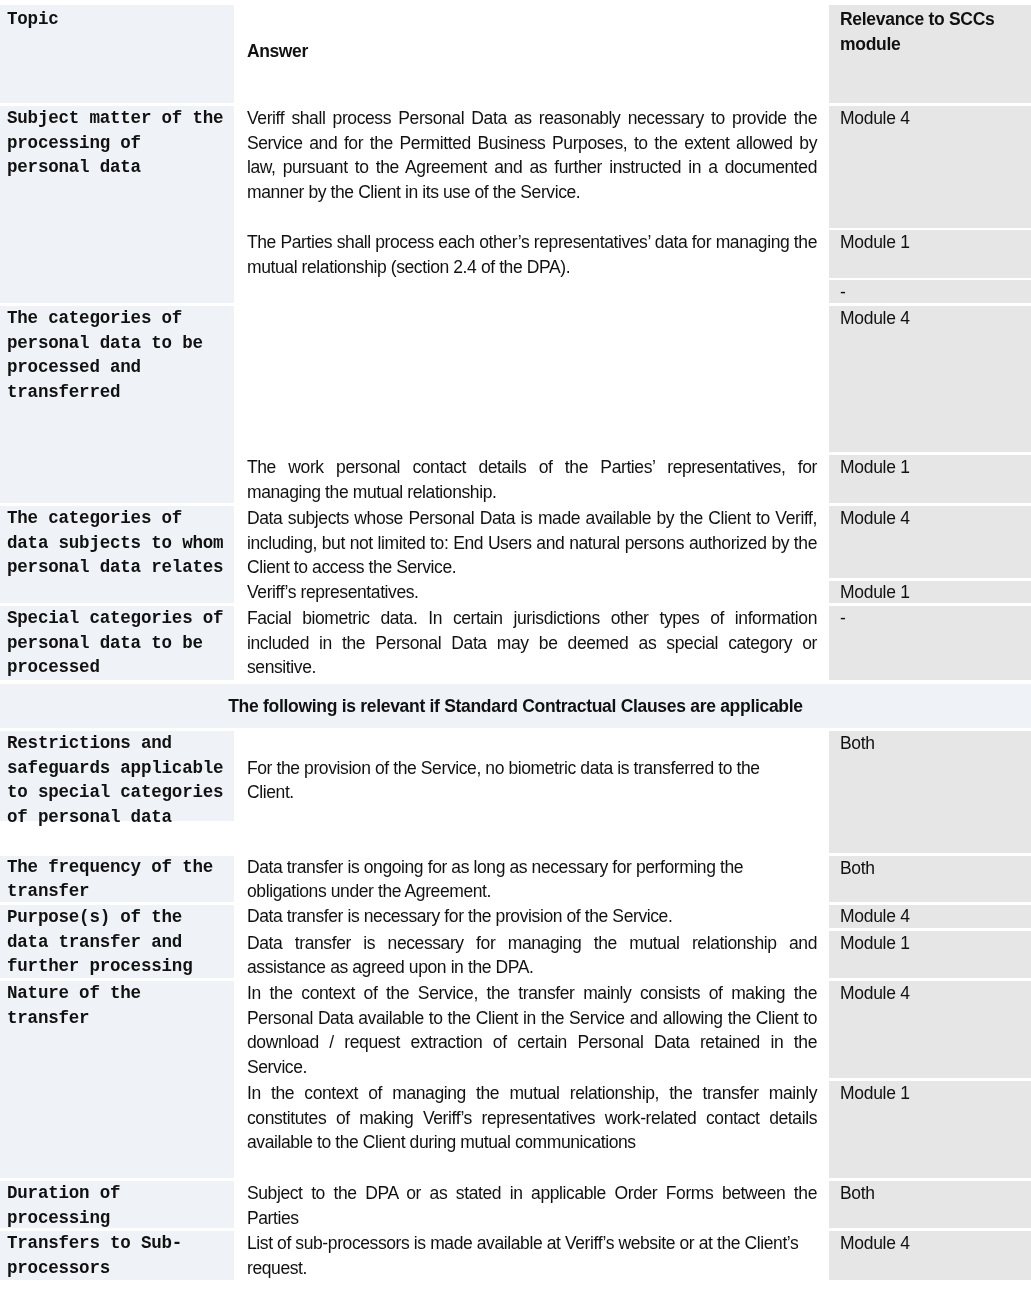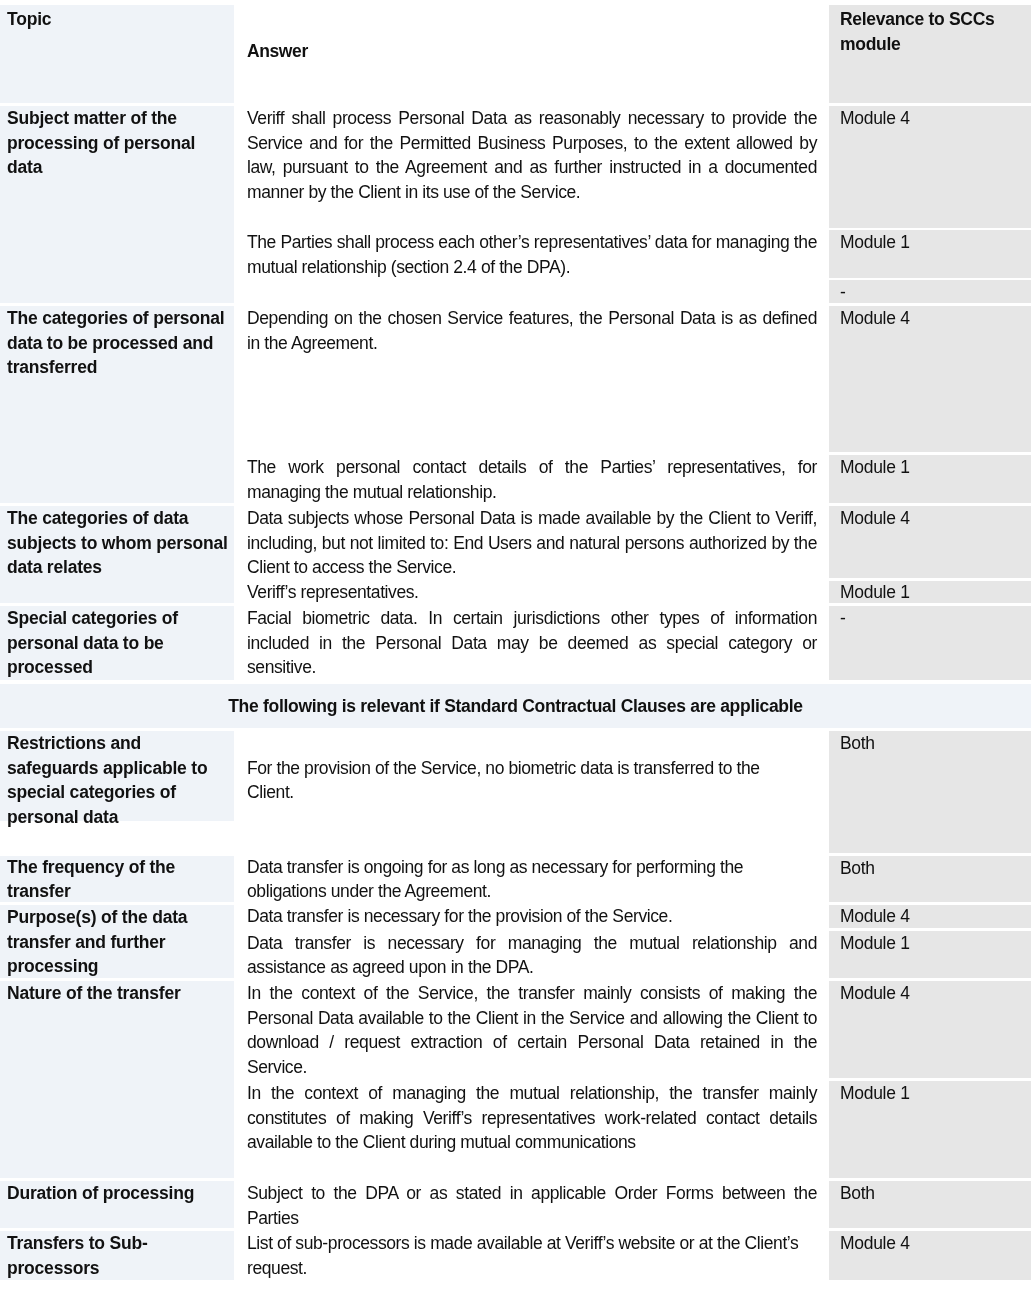--- a/index.html
+++ b/index.html
@@ -1,19 +1,19 @@
 <!DOCTYPE html>
 <html><head>
   <meta charset="utf-8">
   <style>
     * { box-sizing: border-box; margin: 0; padding: 0; }
     html, body { width: 1031px; height: 1291px; background: #ffffff; overflow: hidden; }
     body { position: relative; font-family: "Liberation Sans", sans-serif; color: #111111; }
     .cell { position: absolute; }
-    .topic { left: 0; width: 234px; background: #eff3f8; padding: 0 6px 0 7px; font-weight: bold; font-size: 17.5px; line-height: 24.5px; letter-spacing: -0.2px; }
+    .topic { left: 0; width: 234px; background: #eff3f8; padding: 0 6px 0 7px; font-weight: bold; font-size: 17.5px; line-height: 24.5px; letter-spacing: -0.2px; font-family: Liberation Mono, monospace; }
     .answer { left: 236px; width: 592px; background: #ffffff; padding: 0 11px 0 11px; font-size: 17.5px; line-height: 24.5px; letter-spacing: -0.4px; }
     .answer.justify { text-align: justify; }
     .answer p { margin: 0; }
     .answer p.gap { margin-top: 24.5px; }
     .rel { left: 829px; width: 202px; background: #e6e6e6; padding: 0 11px; font-size: 17.5px; line-height: 24.5px; letter-spacing: -0.3px; }
     .hdr { font-weight: bold; }
     .section-heading { position: absolute; left: 0; top: 684px; width: 1031px; height: 44px; background: #eff3f8; display: flex; align-items: center; justify-content: center; font-weight: bold; font-size: 17.5px; letter-spacing: -0.3px; }
     .answer.header-answer { background: #ffffff; margin-top: 32px; }
   </style>
 </head>
@@ -25,21 +25,20 @@
 
 <div class="cell topic" style="top:106px;height:197px;">Subject matter of the processing of personal data</div>
 <div class="cell answer justify" style="top:106px;height:122px;">Veriff shall process Personal Data as reasonably necessary to provide the Service and for the Permitted Business Purposes, to the extent allowed by law, pursuant to the Agreement and as further instructed in a documented manner by the Client in its use of the Service.</div>
 <div class="cell rel" style="top:106px;height:122px;">Module 4</div>
 <div class="cell answer justify" style="top:230px;height:73px;">The Parties shall process each other’s representatives’ data for managing the mutual relationship (section 2.4 of the DPA).</div>
 <div class="cell rel" style="top:230px;height:48px;">Module 1</div>
 <div class="cell rel" style="top:280px;height:23px;line-height:24px;">-</div>
 
 <div class="cell topic" style="top:306px;height:197px;">The categories of personal data to be processed and transferred</div>
 <div class="cell answer justify" style="top:306px;height:146px;">
-  <p>Depending on the chosen Service features, the Personal Data is as defined in the Agreement.</p>
 </div>
 <div class="cell rel" style="top:306px;height:146px;">Module 4</div>
 <div class="cell answer justify" style="top:455px;height:48px;">The work personal contact details of the Parties’ representatives, for managing the mutual relationship.</div>
 <div class="cell rel" style="top:455px;height:48px;">Module 1</div>
 
 <div class="cell topic" style="top:506px;height:97px;">The categories of data subjects to whom personal data relates</div>
 <div class="cell answer justify" style="top:506px;height:73px;">Data subjects whose Personal Data is made available by the Client to Veriff, including, but not limited to: End Users and natural persons authorized by the Client to access the Service.</div>
 <div class="cell rel" style="top:506px;height:72px;">Module 4</div>
 <div class="cell answer" style="top:581px;height:22px;line-height:23px;">Veriff’s representatives.</div>
 <div class="cell rel" style="top:581px;height:22px;line-height:23px;">Module 1</div>

